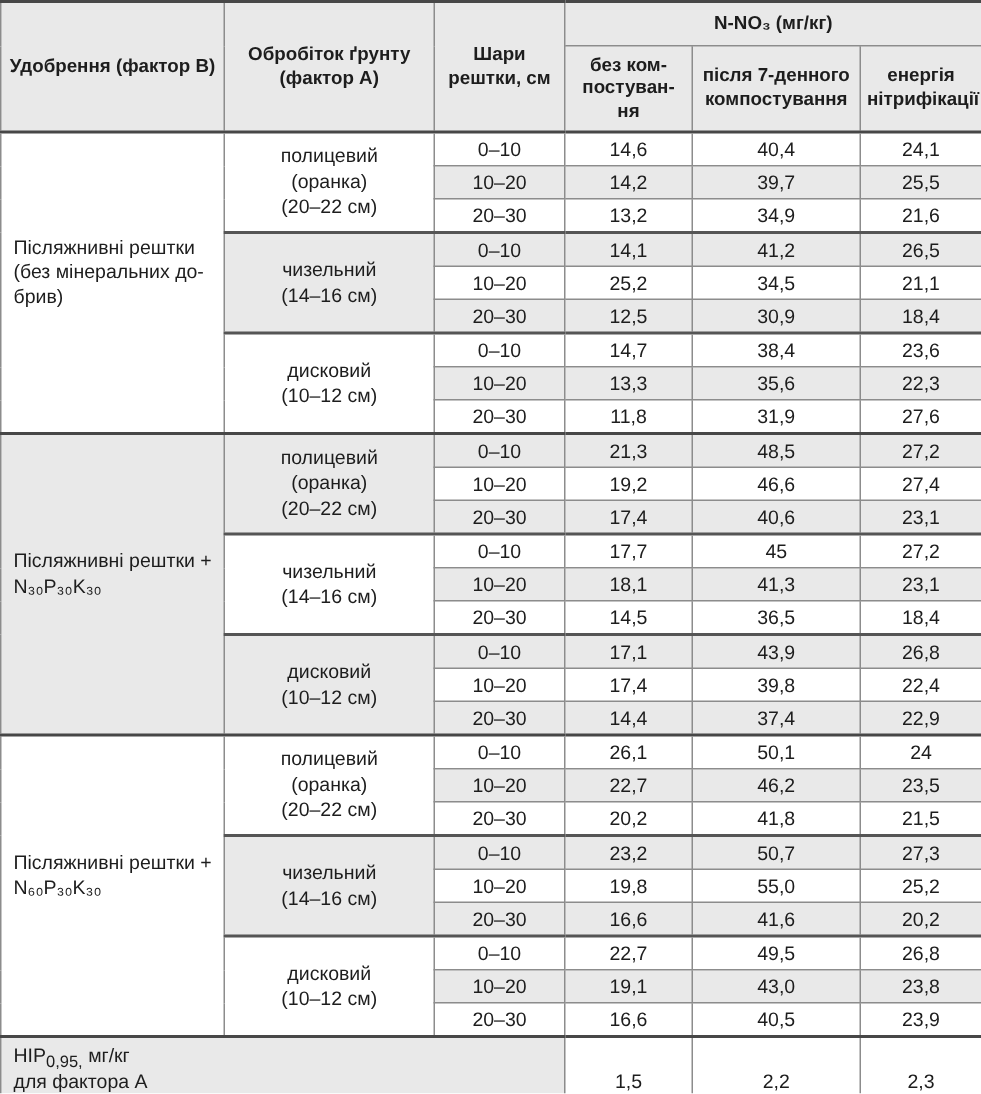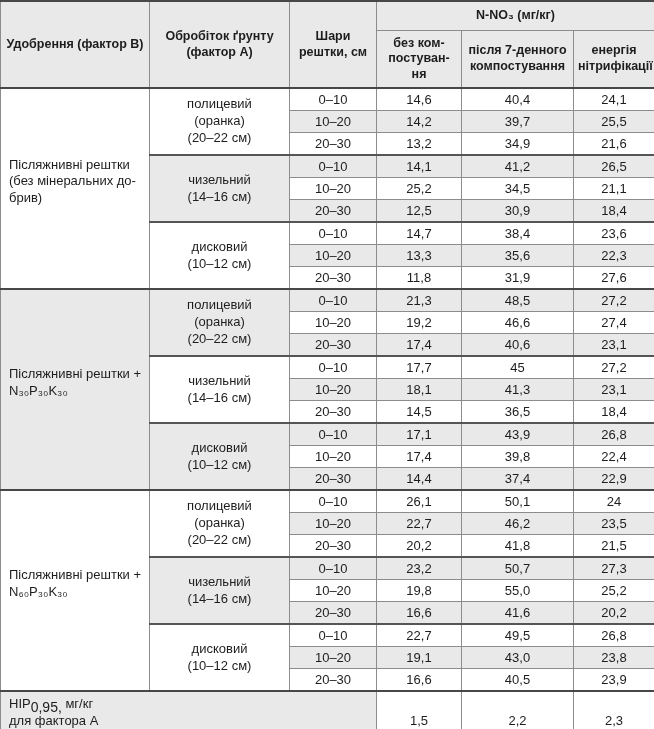--- a/index.html
+++ b/index.html
@@ -48,21 +48,21 @@
   td.foot-label{
     background:#e9e9e9;text-align:left;padding:3px 8px 4px 8px;
     border-left:1px solid #8c8c8c;border-right:1px solid #8c8c8c;
   }
   td.foot-label div{line-height:17px;}
   td.foot-val{
     background:#fff;text-align:center;padding:0 0 4px 0;
     border-left:1px solid #8c8c8c;border-right:1px solid #8c8c8c;
   }
   td.foot-val div{line-height:17px;}
-  sub{font-size:14px;line-height:0;}
+  sub{font-size:11px;line-height:0;}
 </style>
 </head>
 <body>
 
 <div class="page">
 <table>
   <colgroup>
     <col class="c1">
         <col class="c2">
         <col class="c3">

